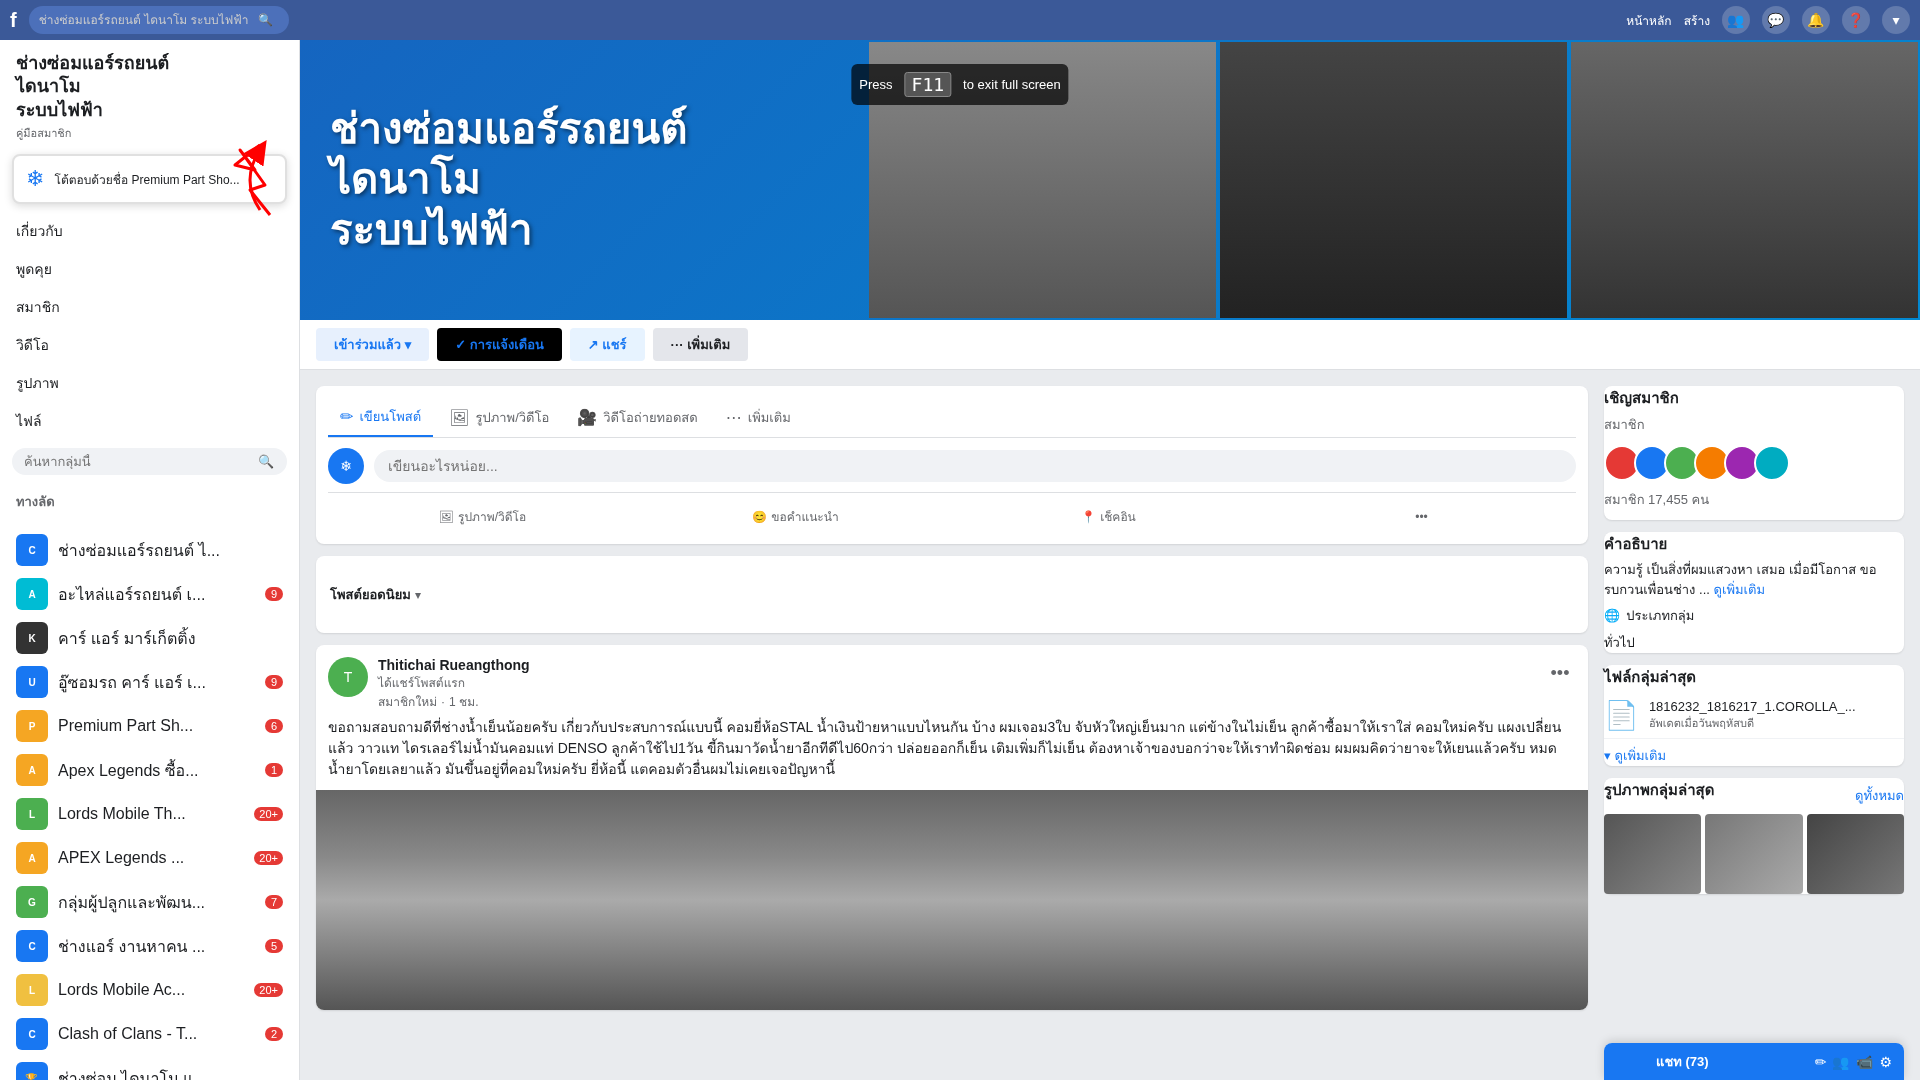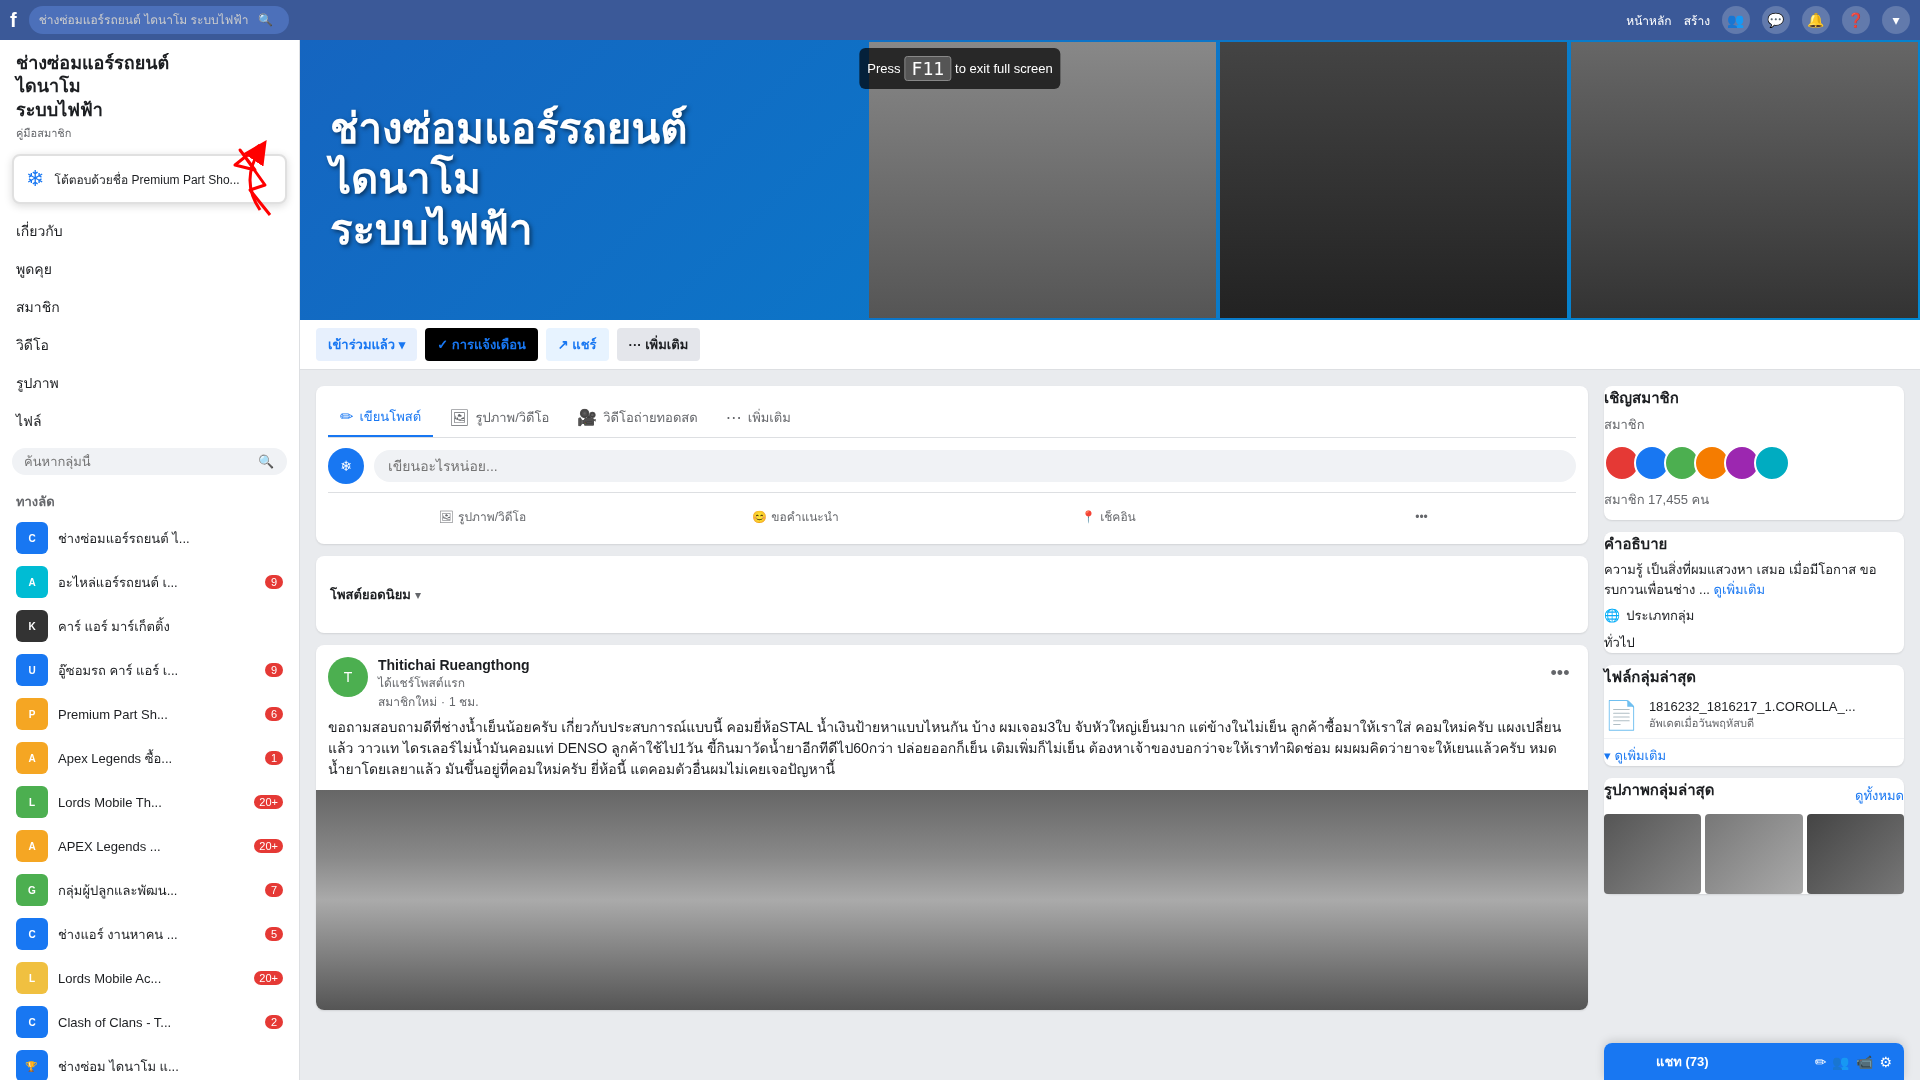--- a/index.html
+++ b/index.html
@@ -25,23 +25,23 @@
     .nav-right { margin-left: auto; display: flex; align-items: center; gap: 12px; }
     .nav-right-item { color: white; font-size: 12px; cursor: pointer; white-space: nowrap; }
     .nav-icon-btn {
       width: 28px; height: 28px; background: rgba(255,255,255,0.2);
       border-radius: 50%; display: flex; align-items: center; justify-content: center;
       color: white; font-size: 14px; cursor: pointer;
     }
 
     
     .fullscreen-notice {
-      position: fixed; top: 48px; left: 50%; transform: translateX(-50%);
+      position: fixed; top: 64px; left: 50%; transform: translateX(-50%);
       background: rgba(0,0,0,0.7); color: white; padding: 8px 8px;
-      border-radius: 6px; font-size: 13px; z-index: 999; display: flex; align-items: center; gap: 4px;
+      border-radius: 6px; font-size: 13px; z-index: 999; display: flex; align-items: center; gap: 12px;
     }
     .fullscreen-notice kbd {
       background: #555; border: 1px solid #888; border-radius: 3px;
       padding: 1px 6px; font-size: 18px;
     }
 
     
     .main-layout {
       margin-top: 40px; display: flex; height: calc(100vh - 40px); overflow: hidden;
     }
@@ -78,36 +78,36 @@
     .sidebar-search {
       margin: 8px 12px; display: flex; align-items: center;
       background: #f0f2f5; border-radius: 20px; padding: 6px 12px; gap: 6px;
     }
     .sidebar-search input {
       background: transparent; border: none; outline: none;
       font-size: 13px; width: 100%; color: #1c1e21;
     }
 
     .trending-section { padding: 8px 16px 4px; }
-    .trending-title { font-size: 13px; font-weight: 600; color: #65676b; margin-bottom: 0; }
+    .trending-title { font-size: 13px; font-weight: 600; color: #65676b; margin-bottom: 12px; }
 
     .group-list-item {
       display: flex; align-items: center; padding: 6px 16px; cursor: pointer; gap: 10px;
     }
     .group-avatar {
       width: 32px; height: 32px; border-radius: 6px; flex-shrink: 0;
       background: #1877f2; display: flex; align-items: center; justify-content: center;
       color: white; font-size: 10px; font-weight: bold; overflow: hidden;
     }
     .group-avatar.orange { background: #f5a623; }
     .group-avatar.dark { background: #333; }
     .group-avatar.teal { background: #00bcd4; }
     .group-avatar.gold { background: #f0c040; }
     .group-avatar.green { background: #4caf50; }
-    .group-item-name { font-size: 13px; flex: 1; color: #1c1e21; }
+    .group-item-name { font-size: 16px; flex: 1; color: #1c1e21; }
     .group-item-badge {
       font-size: 11px; background: #e53935; color: white;
       border-radius: 10px; padding: 1px 5px; min-width: 18px; text-align: center;
     }
 
     
     .main-content {
       flex: 1; overflow-y: auto; display: flex; flex-direction: column;
     }
 
@@ -130,21 +130,21 @@
     .banner-img-1 { background: linear-gradient(to bottom, #888, #555); }
     .banner-img-2 { background: linear-gradient(to bottom, #444, #222); }
     .banner-img-3 { background: linear-gradient(to bottom, #666, #333); }
 
     
     .group-action-bar {
       background: white; border-bottom: 1px solid #dddfe2;
       padding: 8px 16px; display: flex; align-items: center; gap: 8px;
     }
     .action-btn {
-      padding: 6px 12px; border-radius: 4px; border: none; cursor: pointer;
+      padding: 6px 18px; border-radius: 4px; border: none; cursor: pointer;
       font-size: 13px; font-weight: 600; display: flex; align-items: center; gap: 6px;
     }
     .action-btn.joined { background: #e7f0fd; color: #1877f2; }
     .action-btn.notification { background: #000000; color: #1877f2; }
     .action-btn.share { background: #e7f3ff; color: #1877f2; }
     .action-btn.more { background: #e4e6eb; color: #1c1e21; }
 
     
     .content-area {
       display: flex; gap: 16px; padding: 16px; flex: 1;

